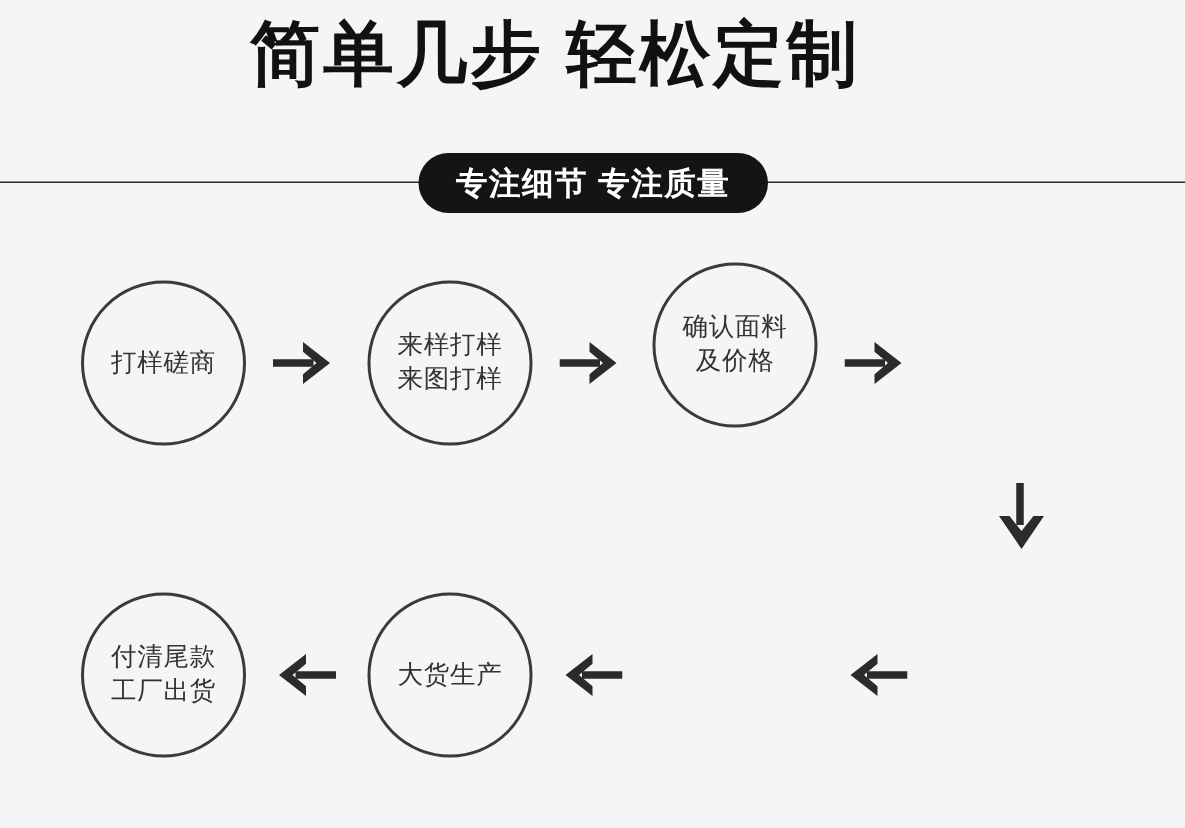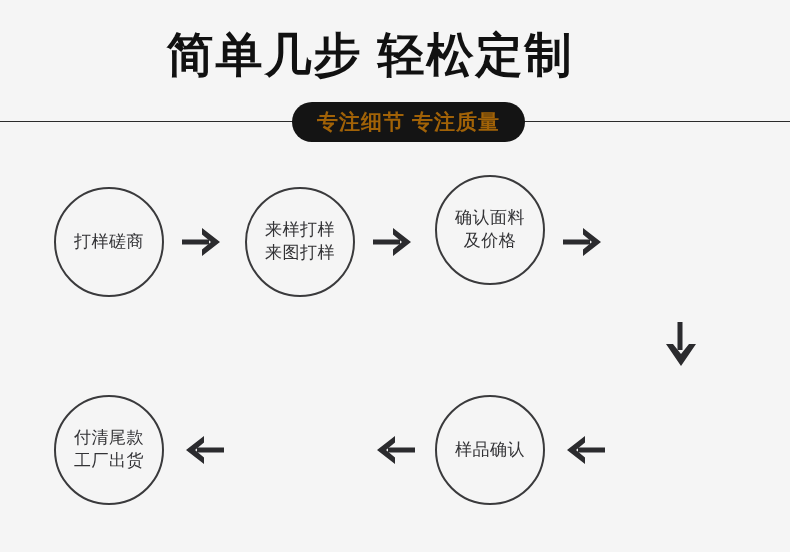--- a/index.html
+++ b/index.html
@@ -18,21 +18,21 @@
   #stage {
     position: relative;
     width: 790px;
     height: 552px;
   }
 
   
   .main-title {
     position: absolute;
     left: 0;
-    top: 28px;
+    top: 9px;
     width: 740px;
     text-align: center;
     font-size: 47px;
     font-weight: 700;
     letter-spacing: 2px;
     color: #111111;
     line-height: 1.15;
     white-space: pre;
   }
 
@@ -40,30 +40,30 @@
     position: absolute;
     left: 0;
     top: 121px;
     width: 790px;
     height: 1px;
     background: #2b2b2b;
   }
 
   .badge-pill {
     position: absolute;
-    left: 292px;
+    left: 279px;
     top: 102px;
     width: 233px;
     height: 40px;
     background: #141414;
     border-radius: 20px;
     display: flex;
     align-items: center;
     justify-content: center;
-    color: #a16207;
+    color: #ffffff;
     font-size: 21px;
     font-weight: 700;
     letter-spacing: 1px;
     white-space: pre;
     box-sizing: border-box;
   }
 
   
   .flow-node {
     position: absolute;
@@ -131,22 +131,22 @@
   </div>
   <div class="flow-node" id="node-2">
     <span class="node-label">来样打样
 来图打样</span>
   </div>
   <div class="flow-node" id="node-3">
     <span class="node-label">确认面料
 及价格</span>
   </div>
 
-  <div class="flow-node" id="node-6">
-    <span class="node-label">样品确认</span>
+  <div class="flow-node" id="node-7">
+    <span class="node-label">大货生产</span>
   </div>
   <div class="flow-node" id="node-8">
     <span class="node-label">付清尾款
 工厂出货</span>
   </div>
 
   <span class="arrow" id="arrow-1">
     <svg width="42" height="32" viewBox="0 0 42 32">
       <rect x="0" y="13.5" width="27" height="5" fill="#2b2b2e"></rect>
       <path d="M20 2 L38 16 L20 30 L20 23.5 L29 16 L20 8.5 Z" fill="#2b2b2e"></path>

